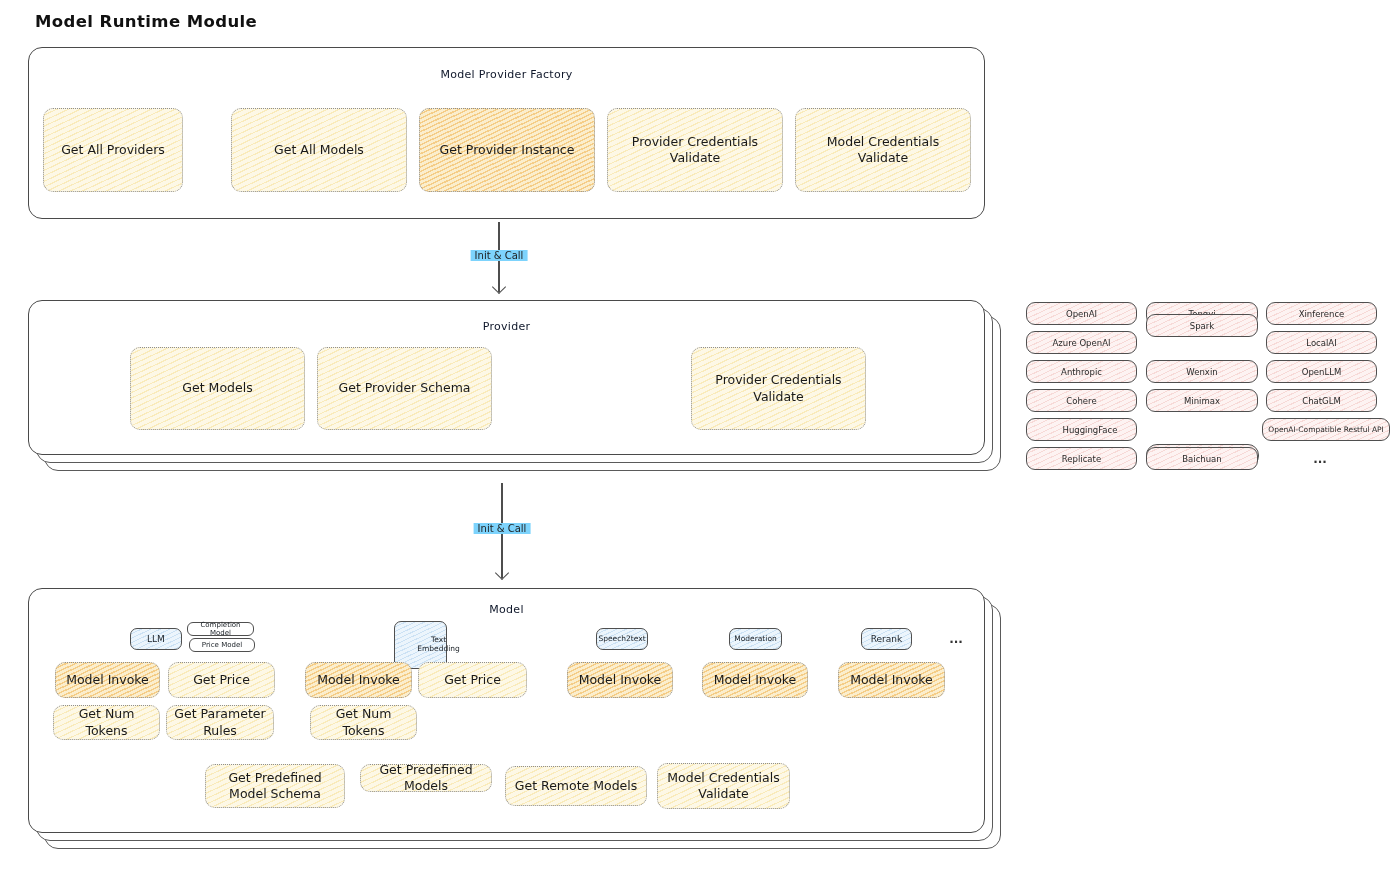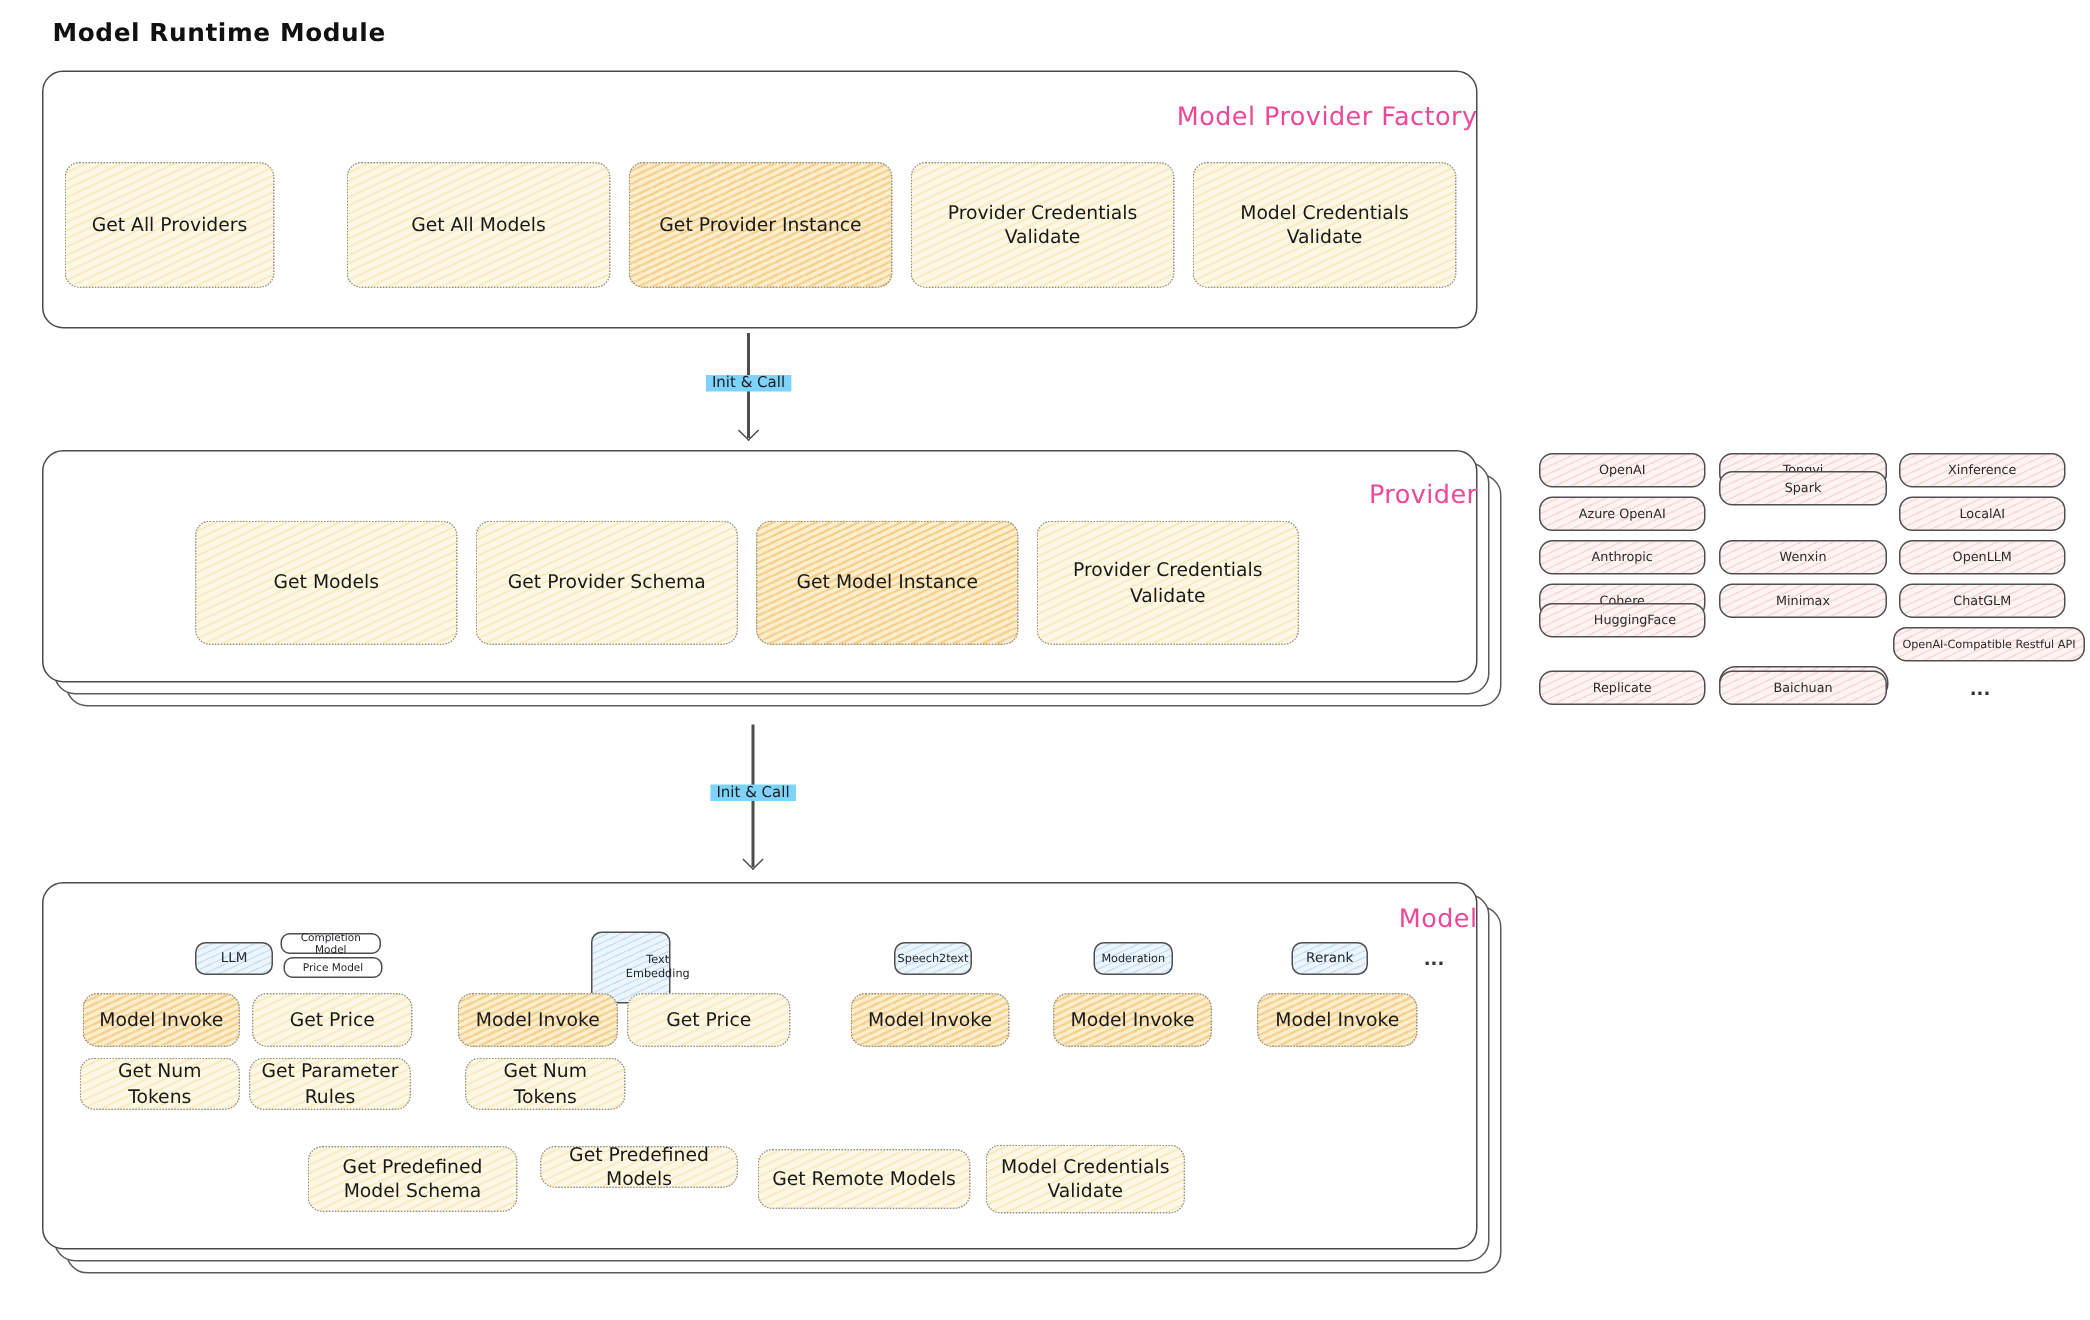--- a/index.html
+++ b/index.html
@@ -8,21 +8,21 @@
     font-family:"DejaVu Sans", sans-serif;color:#1d1d1d;overflow:hidden;
   }
   .abs{position:absolute;box-sizing:border-box;}
   .bigbox{
     border:1.4px solid #4a4a4a;border-radius:14px;background:#ffffff;
   }
   .layer{
     border:1.2px solid #5a5a5a;border-radius:14px;background:#ffffff;
   }
   .boxtitle{
-    text-align:right;font-size:17px;font-weight:500;color:#ec4899;letter-spacing:.3px;
+    text-align:center;font-size:11px;font-weight:500;color:#0f172a;letter-spacing:.3px;
   }
   .btn{
     border:1.4px dotted #8f8f8f;border-radius:10px;
     display:flex;align-items:center;justify-content:center;text-align:center;
     font-size:12.5px;font-weight:500;color:#191919;padding:3px 6px;line-height:1.3;
   }
   .fill-y{
     background:
       repeating-linear-gradient(155deg, rgba(243,214,120,.40) 0 1.2px, rgba(0,0,0,0) 1.2px 5px),
       #fdf8e6;
@@ -87,40 +87,39 @@
     <div class="lbl" style="top:28px;">Init &amp; Call</div>
   </div>
 
   <div class="abs layer z0" style="left:44px;top:316px;width:957px;height:155px;"></div>
   <div class="abs layer z1" style="left:36px;top:308px;width:957px;height:155px;"></div>
   <div class="abs bigbox z2" style="left:28px;top:300px;width:957px;height:155px;"></div>
   <div class="abs boxtitle z3" style="left:28px;top:320px;width:957px;">Provider</div>
 
   <div class="abs btn fill-y z3" style="left:130px;top:347px;width:175px;height:83px;">Get Models</div>
   <div class="abs btn fill-y z3" style="left:317px;top:347px;width:175px;height:83px;">Get Provider Schema</div>
-  <div class="abs btn fill-o z3" style="left:504px;top:347px;width:175px;height:83px;">Get Model Instance</div>
   <div class="abs btn fill-y z3" style="left:691px;top:347px;width:175px;height:83px;">Provider Credentials Validate</div>
 
   <div class="abs pill z3" style="left:1026px;top:302px;width:111px;height:23px;">OpenAI</div>
   <div class="abs pill z3" style="left:1146px;top:302px;width:112px;height:23px;">Tongyi</div>
   <div class="abs pill z3" style="left:1266px;top:302px;width:111px;height:23px;">Xinference</div>
 
   <div class="abs pill z3" style="left:1026px;top:331px;width:111px;height:23px;">Azure OpenAI</div>
   <div class="abs pill z3" style="left:1146px;top:314px;width:112px;height:23px;">Spark</div>
   <div class="abs pill z3" style="left:1266px;top:331px;width:111px;height:23px;">LocalAI</div>
 
   <div class="abs pill z3" style="left:1026px;top:360px;width:111px;height:23px;">Anthropic</div>
   <div class="abs pill z3" style="left:1146px;top:360px;width:112px;height:23px;">Wenxin</div>
   <div class="abs pill z3" style="left:1266px;top:360px;width:111px;height:23px;">OpenLLM</div>
 
   <div class="abs pill z3" style="left:1026px;top:389px;width:111px;height:23px;">Cohere</div>
   <div class="abs pill z3" style="left:1146px;top:389px;width:112px;height:23px;">Minimax</div>
   <div class="abs pill z3" style="left:1266px;top:389px;width:111px;height:23px;">ChatGLM</div>
 
-  <div class="abs pill z3" style="left:1026px;top:402px;width:111px;height:23px;padding-left:17px;">HuggingFace</div>
+  <div class="abs pill z3" style="left:1026px;top:418px;width:111px;height:23px;padding-left:17px;">HuggingFace</div>
   <div class="abs pill z3" style="left:1146px;top:444px;width:113px;height:23px;border-radius:11px;">ZhipuAI</div>
   <div class="abs pill wide z3" style="left:1262px;top:418px;width:128px;height:23px;">OpenAI-Compatible Restful API</div>
 
   <div class="abs pill z3" style="left:1026px;top:447px;width:111px;height:23px;">Replicate</div>
   <div class="abs pill z3" style="left:1146px;top:447px;width:112px;height:23px;">Baichuan</div>
   <div class="abs dots z3" style="left:1300px;top:447px;width:40px;height:23px;">...</div>
 
   <div class="abs arrow z3" style="left:494px;top:483px;width:16px;height:95px;">
     <div class="shaft"></div>
     <div class="head"></div>

